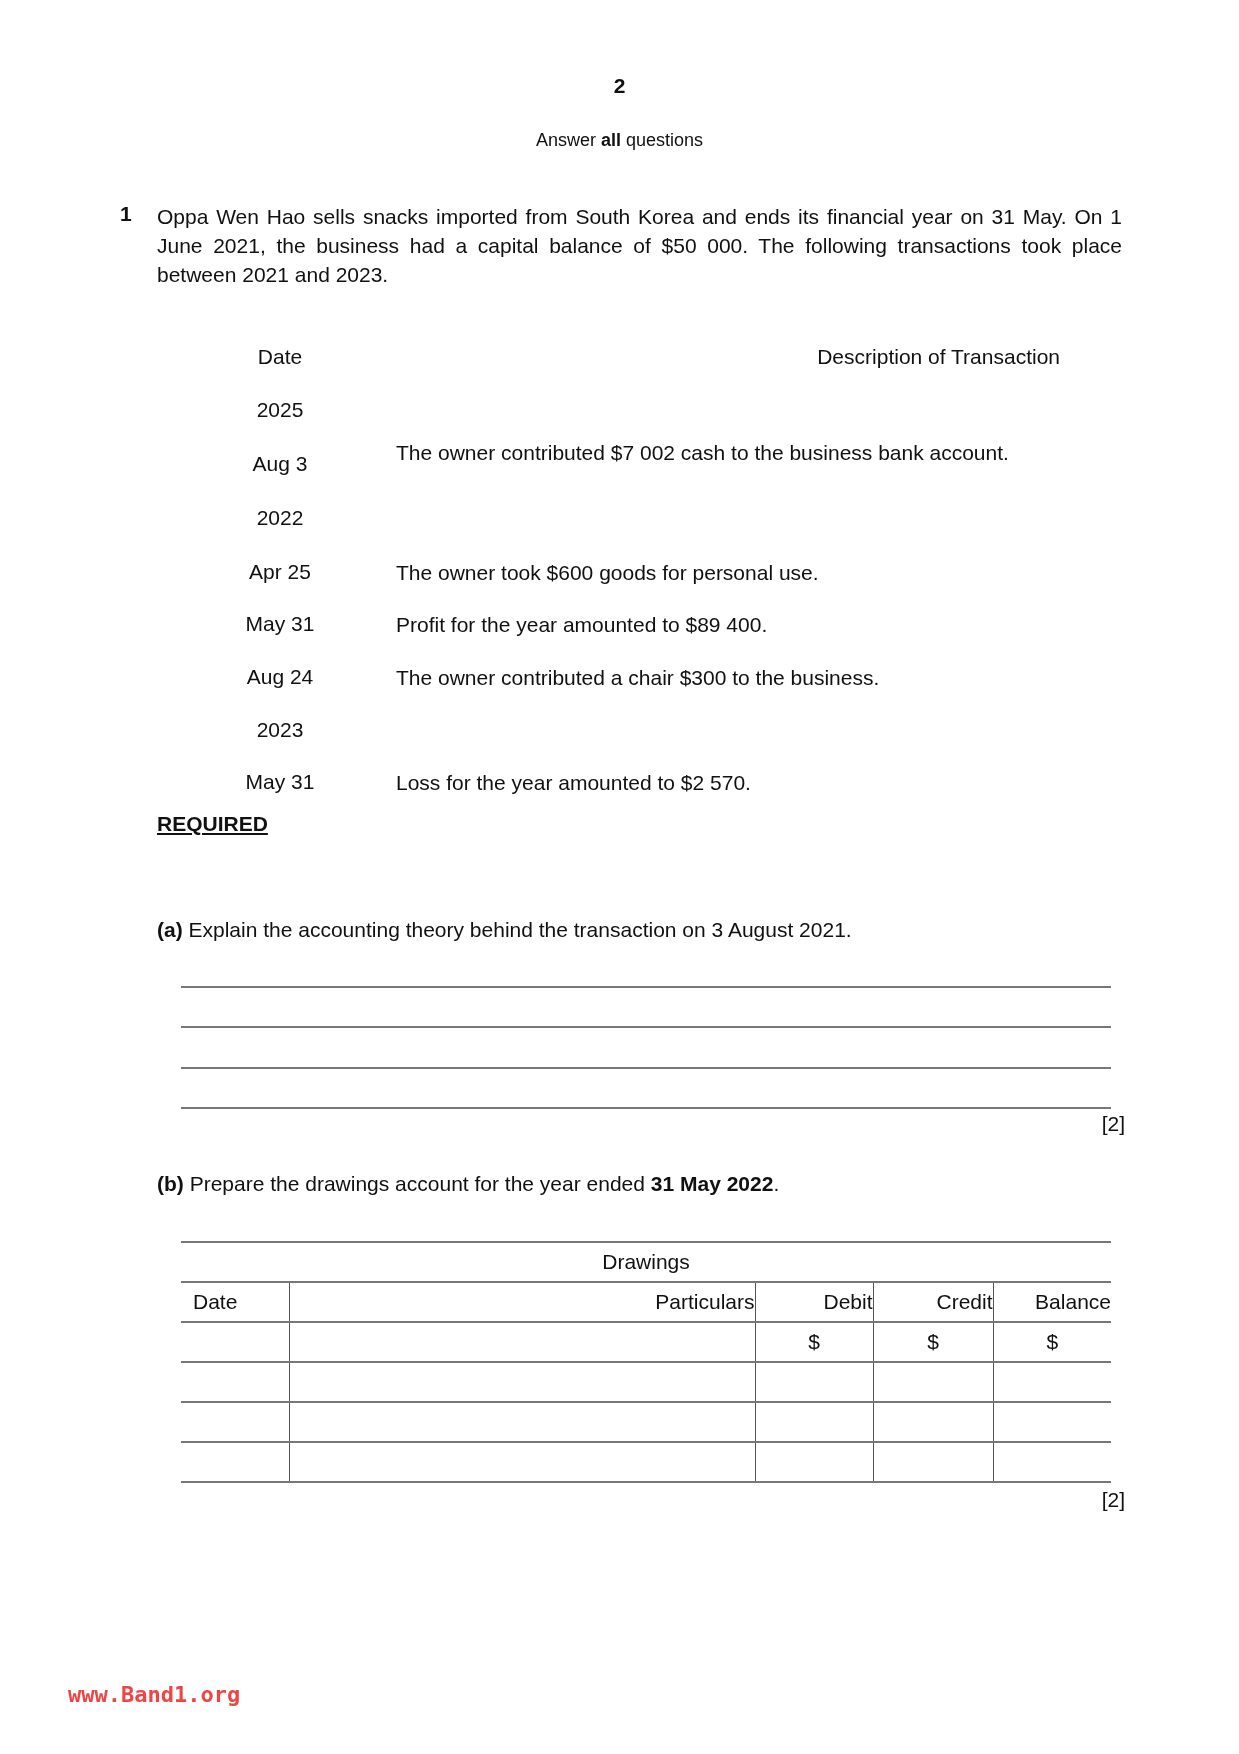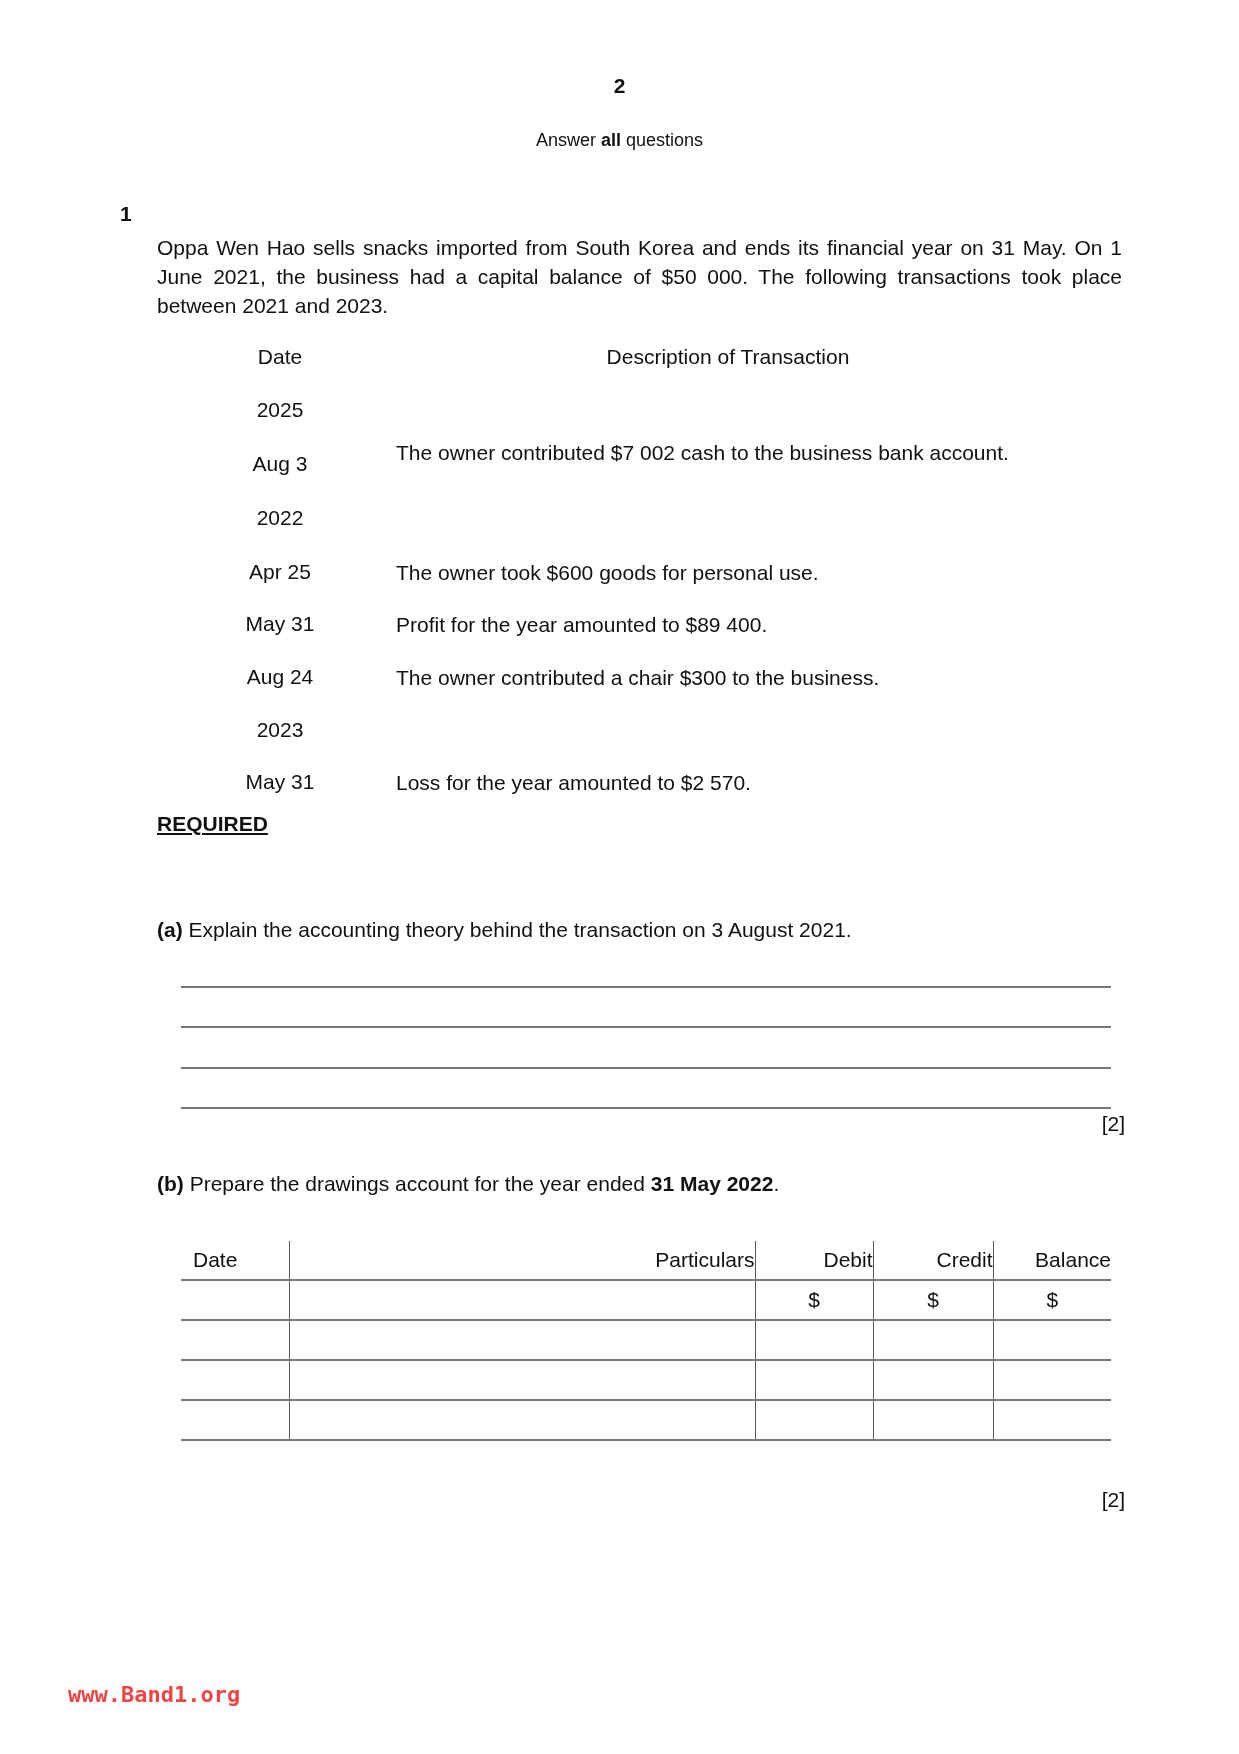--- a/index.html
+++ b/index.html
@@ -4,24 +4,24 @@
 <style>
   html, body { margin: 0; padding: 0; background: #ffffff; }
   body {
     width: 1239px; height: 1754px; position: relative; overflow: hidden;
     font-family: "Liberation Sans", sans-serif; color: #111; font-size: 21px;
   }
   .abs { position: absolute; }
   .page-number { left: 0; width: 1239px; top: 74px; text-align: center; font-weight: bold; font-size: 21px; }
   .instruction { left: 0; width: 1239px; top: 130px; text-align: center; font-size: 18px; }
   .q-num { left: 120px; top: 202px; font-weight: bold; }
-  .q-intro { left: 157px; top: 202px; width: 965px; line-height: 29px; text-align: justify; text-align-last: left; margin-top: 31px; }
+  .q-intro { left: 157px; top: 202px; width: 965px; line-height: 29px; text-align: justify; text-align-last: left; }
   .tx-date { left: 220px; width: 120px; text-align: center; }
   .tx-desc { left: 396px; width: 664px; line-height: 25px; text-align: justify; text-align-last: left; }
-  .tx-head-desc { left: 396px; width: 664px; text-align: center; }
+  .tx-head-desc { left: 396px; width: 664px; text-align: right; }
   .required { left: 157px; top: 812px; font-weight: bold; text-decoration: underline; }
   .part-label { font-weight: bold; }
   .part-a { left: 157px; top: 918px; }
   .answer-line { left: 181px; width: 930px; height: 0; border-top: 2px solid #777; }
   .marks { right: 114px; }
   .part-b { left: 157px; top: 1172px; }
   .ledger { left: 181px; top: 1241px; width: 930px; }
   table.ledger-table { border-collapse: collapse; width: 930px; font-size: 21px; }
   .ledger-title-row td { border-top: 2px solid #777; border-bottom: 2px solid #777; text-align: center; height: 38px; padding: 0; }
   .ledger-table th, .ledger-table td.cell {
@@ -87,20 +87,23 @@
 <div class="abs ledger">
   <table class="ledger-table">
     <colgroup>
       <col style="width:108px">
         <col style="width:466px">
         <col style="width:118px">
         <col style="width:120px">
         <col style="width:118px">
     </colgroup>
     <tbody>
+        <tr class="ledger-title-row">
+      <td colspan="5">Drawings</td>
+    </tr>
     <tr>
       <th>Date</th>
       <th>Particulars</th>
       <th>Debit</th>
       <th>Credit</th>
       <th>Balance</th>
     </tr>
     <tr>
       <td class="cell"></td>
       <td class="cell"></td>

